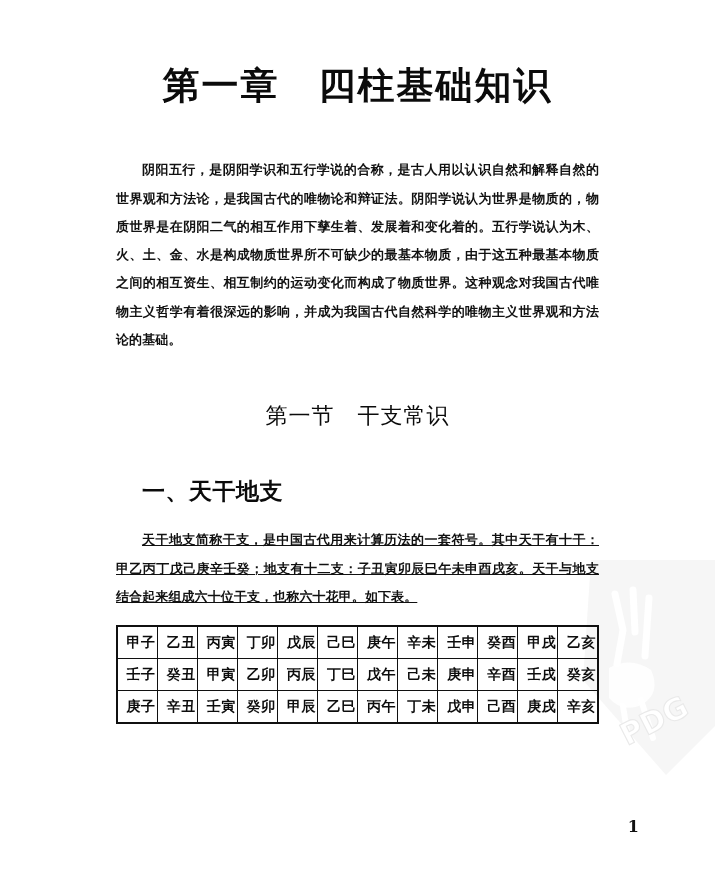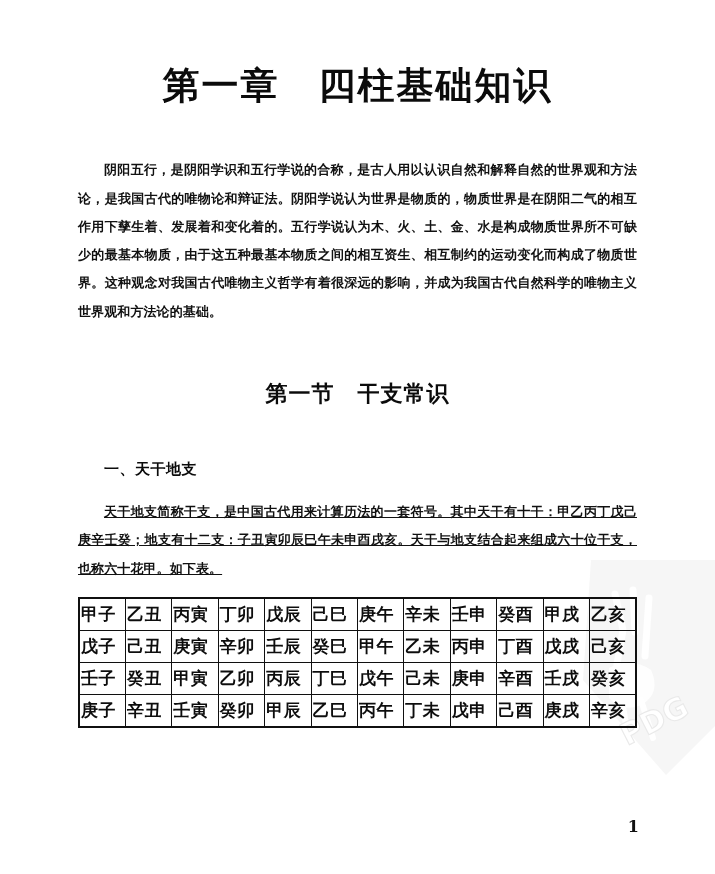--- a/index.html
+++ b/index.html
@@ -30,21 +30,21 @@
     pointer-events: none;
     z-index: 0;
     opacity: 0.30;
   }
   .wm-svg { display: block; width: 100%; height: 100%; }
 
   
   .content {
     position: relative;
     z-index: 2;
-    padding: 0 78px;
+    padding: 0 116px;
     box-sizing: border-box;
   }
 
   
   .chapter-title {
     margin: 0;
     padding-top: 62px;
     text-align: center;
     font-size: 37px;
     font-weight: 700;
@@ -65,58 +65,58 @@
     text-align-last: left;
     text-indent: 2em;
     font-weight: 700;
     font-family: "DejaVu Serif", "Liberation Serif", serif;
     letter-spacing: 0.1px;
   }
   #para-intro { margin-top: 48px; }
 
   
   .section-heading {
-    margin: 9px;
+    margin: 3px;
     padding-top: 44px;
     text-align: center;
     font-size: 22px;
-    font-weight: 700;
+    font-weight: 400;
     color: #0b0b0b;
     letter-spacing: 1px;
     font-family: "DejaVu Serif", "Liberation Serif", serif;
     white-space: pre;
   }
 
   
   .subsection-heading {
     margin: 0;
     padding-top: 42px;
     padding-left: 26px;
-    font-size: 15px;
+    font-size: 23px;
     font-weight: 700;
     color: #0b0b0b;
     letter-spacing: 0.5px;
     font-family: "DejaVu Serif", "Liberation Serif", serif;
   }
   #para-ganzhi { margin-top: 19px; text-decoration: underline; }
 
   
   .table-wrap { margin-top: 14px; }
   table.ganzhi-table {
     border-collapse: collapse;
     width: 100%;
     table-layout: fixed;
     border: 2px solid #101010;
   }
   table.ganzhi-table td {
     border: 1.3px solid #101010;
     height: 31px;
-    text-align: left;
+    text-align: right;
     vertical-align: middle;
-    font-size: 17px;
+    font-size: 14px;
     font-weight: 700;
     color: #0d0d0d;
     font-family: Liberation Mono, monospace;
     letter-spacing: 0.5px;
     padding: 0 1px;
     background: transparent;
   }
 
   
   .page-number {
@@ -166,34 +166,20 @@
               <td>丙寅</td>
               <td>丁卯</td>
               <td>戊辰</td>
               <td>己巳</td>
               <td>庚午</td>
               <td>辛未</td>
               <td>壬申</td>
               <td>癸酉</td>
               <td>甲戌</td>
               <td>乙亥</td>
-            </tr>
-            <tr>
-              <td>戊子</td>
-              <td>己丑</td>
-              <td>庚寅</td>
-              <td>辛卯</td>
-              <td>壬辰</td>
-              <td>癸巳</td>
-              <td>甲午</td>
-              <td>乙未</td>
-              <td>丙申</td>
-              <td>丁酉</td>
-              <td>戊戌</td>
-              <td>己亥</td>
             </tr>
             <tr>
               <td>壬子</td>
               <td>癸丑</td>
               <td>甲寅</td>
               <td>乙卯</td>
               <td>丙辰</td>
               <td>丁巳</td>
               <td>戊午</td>
               <td>己未</td>

